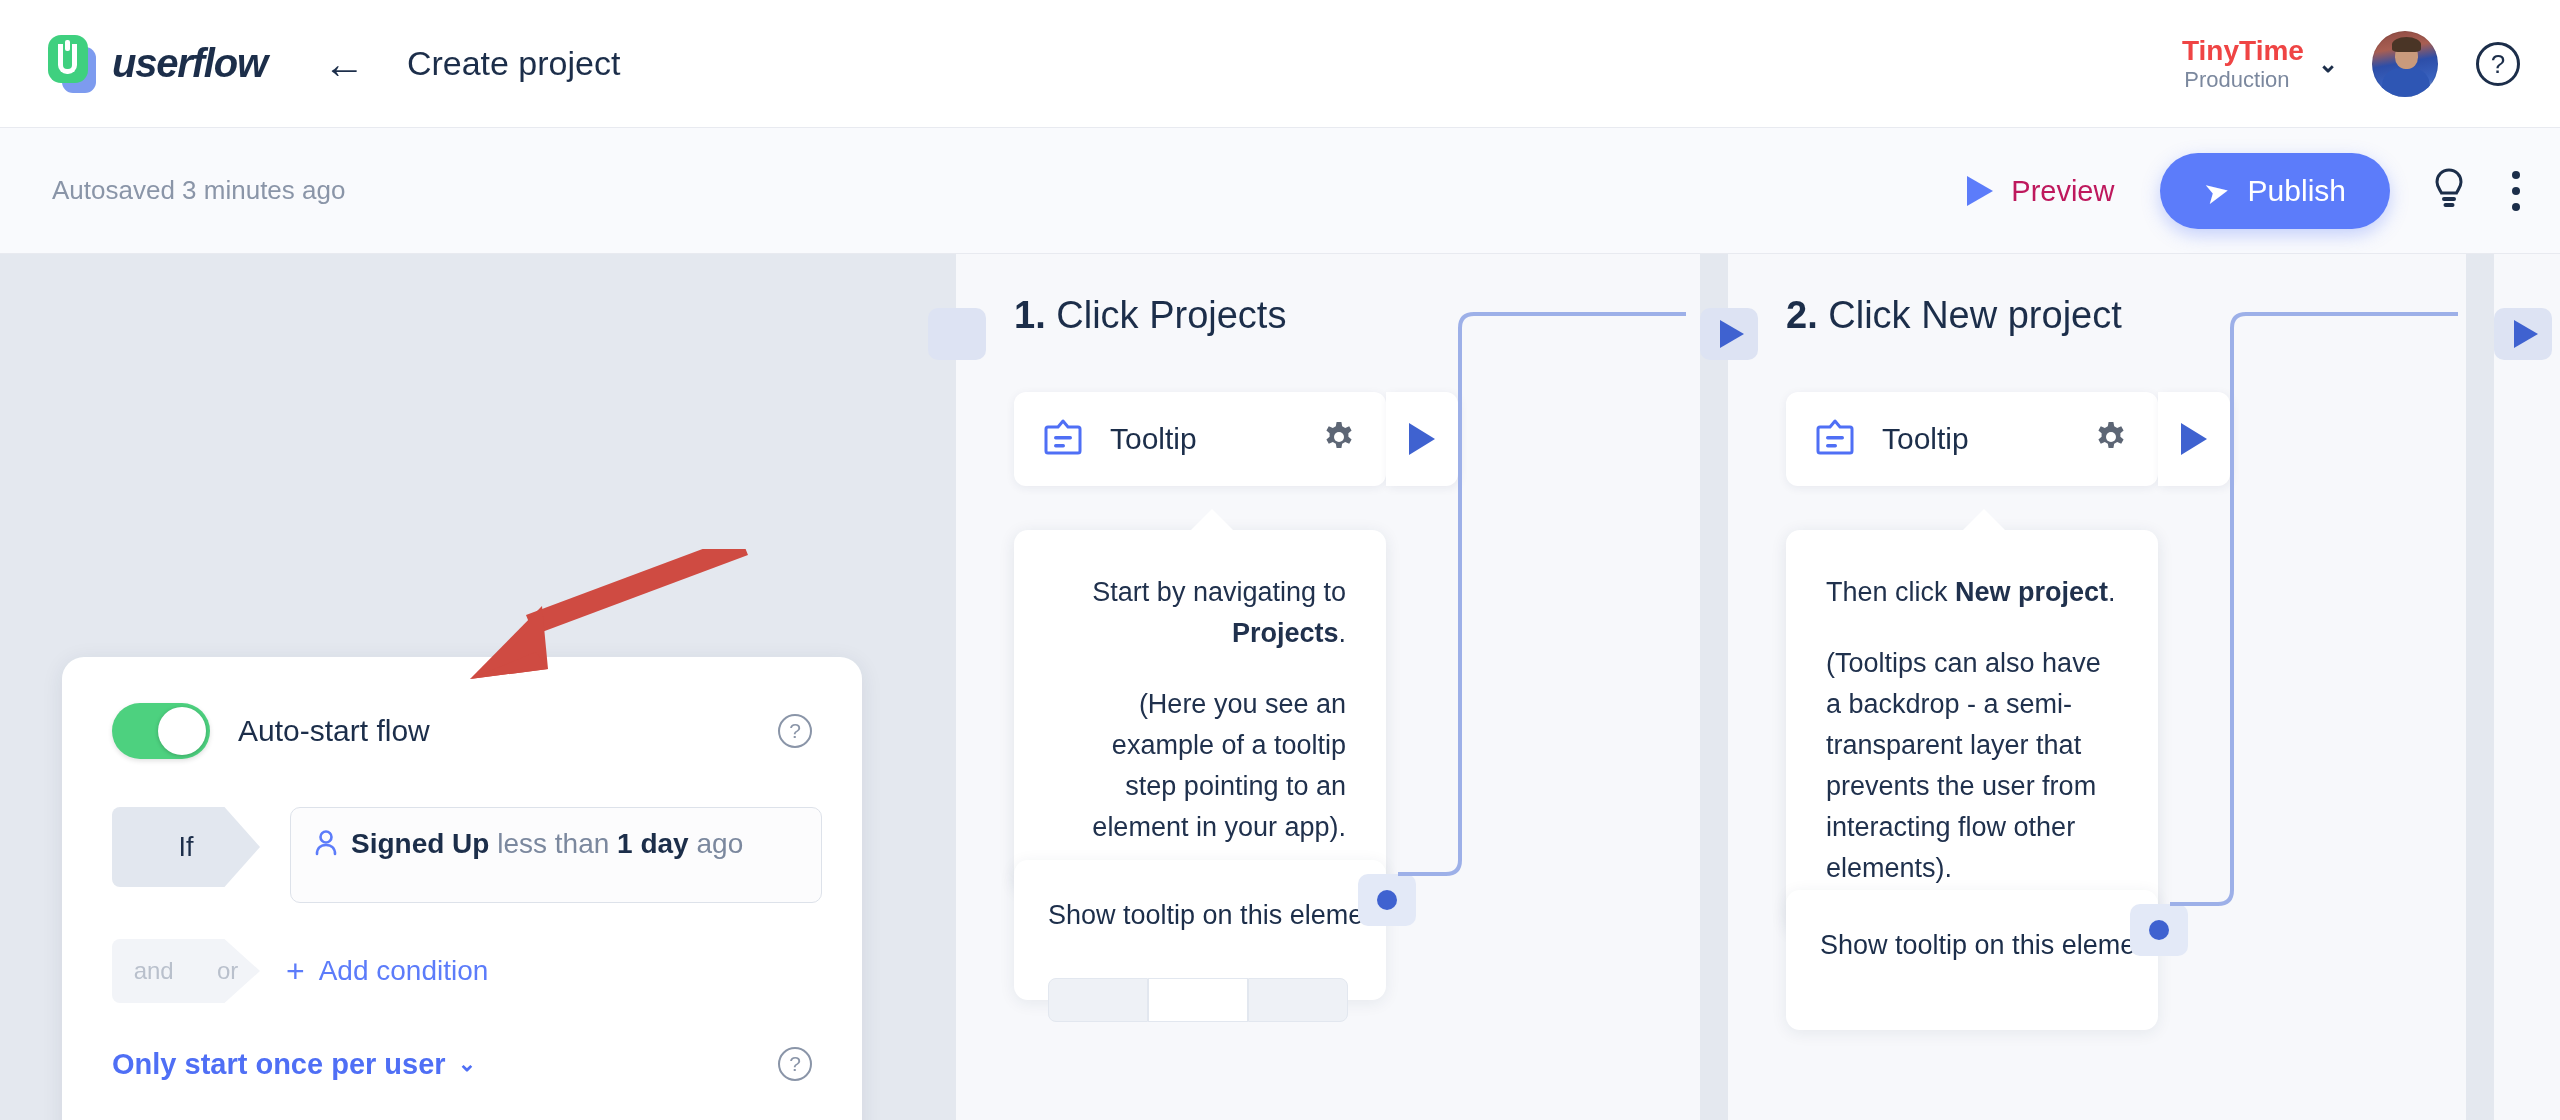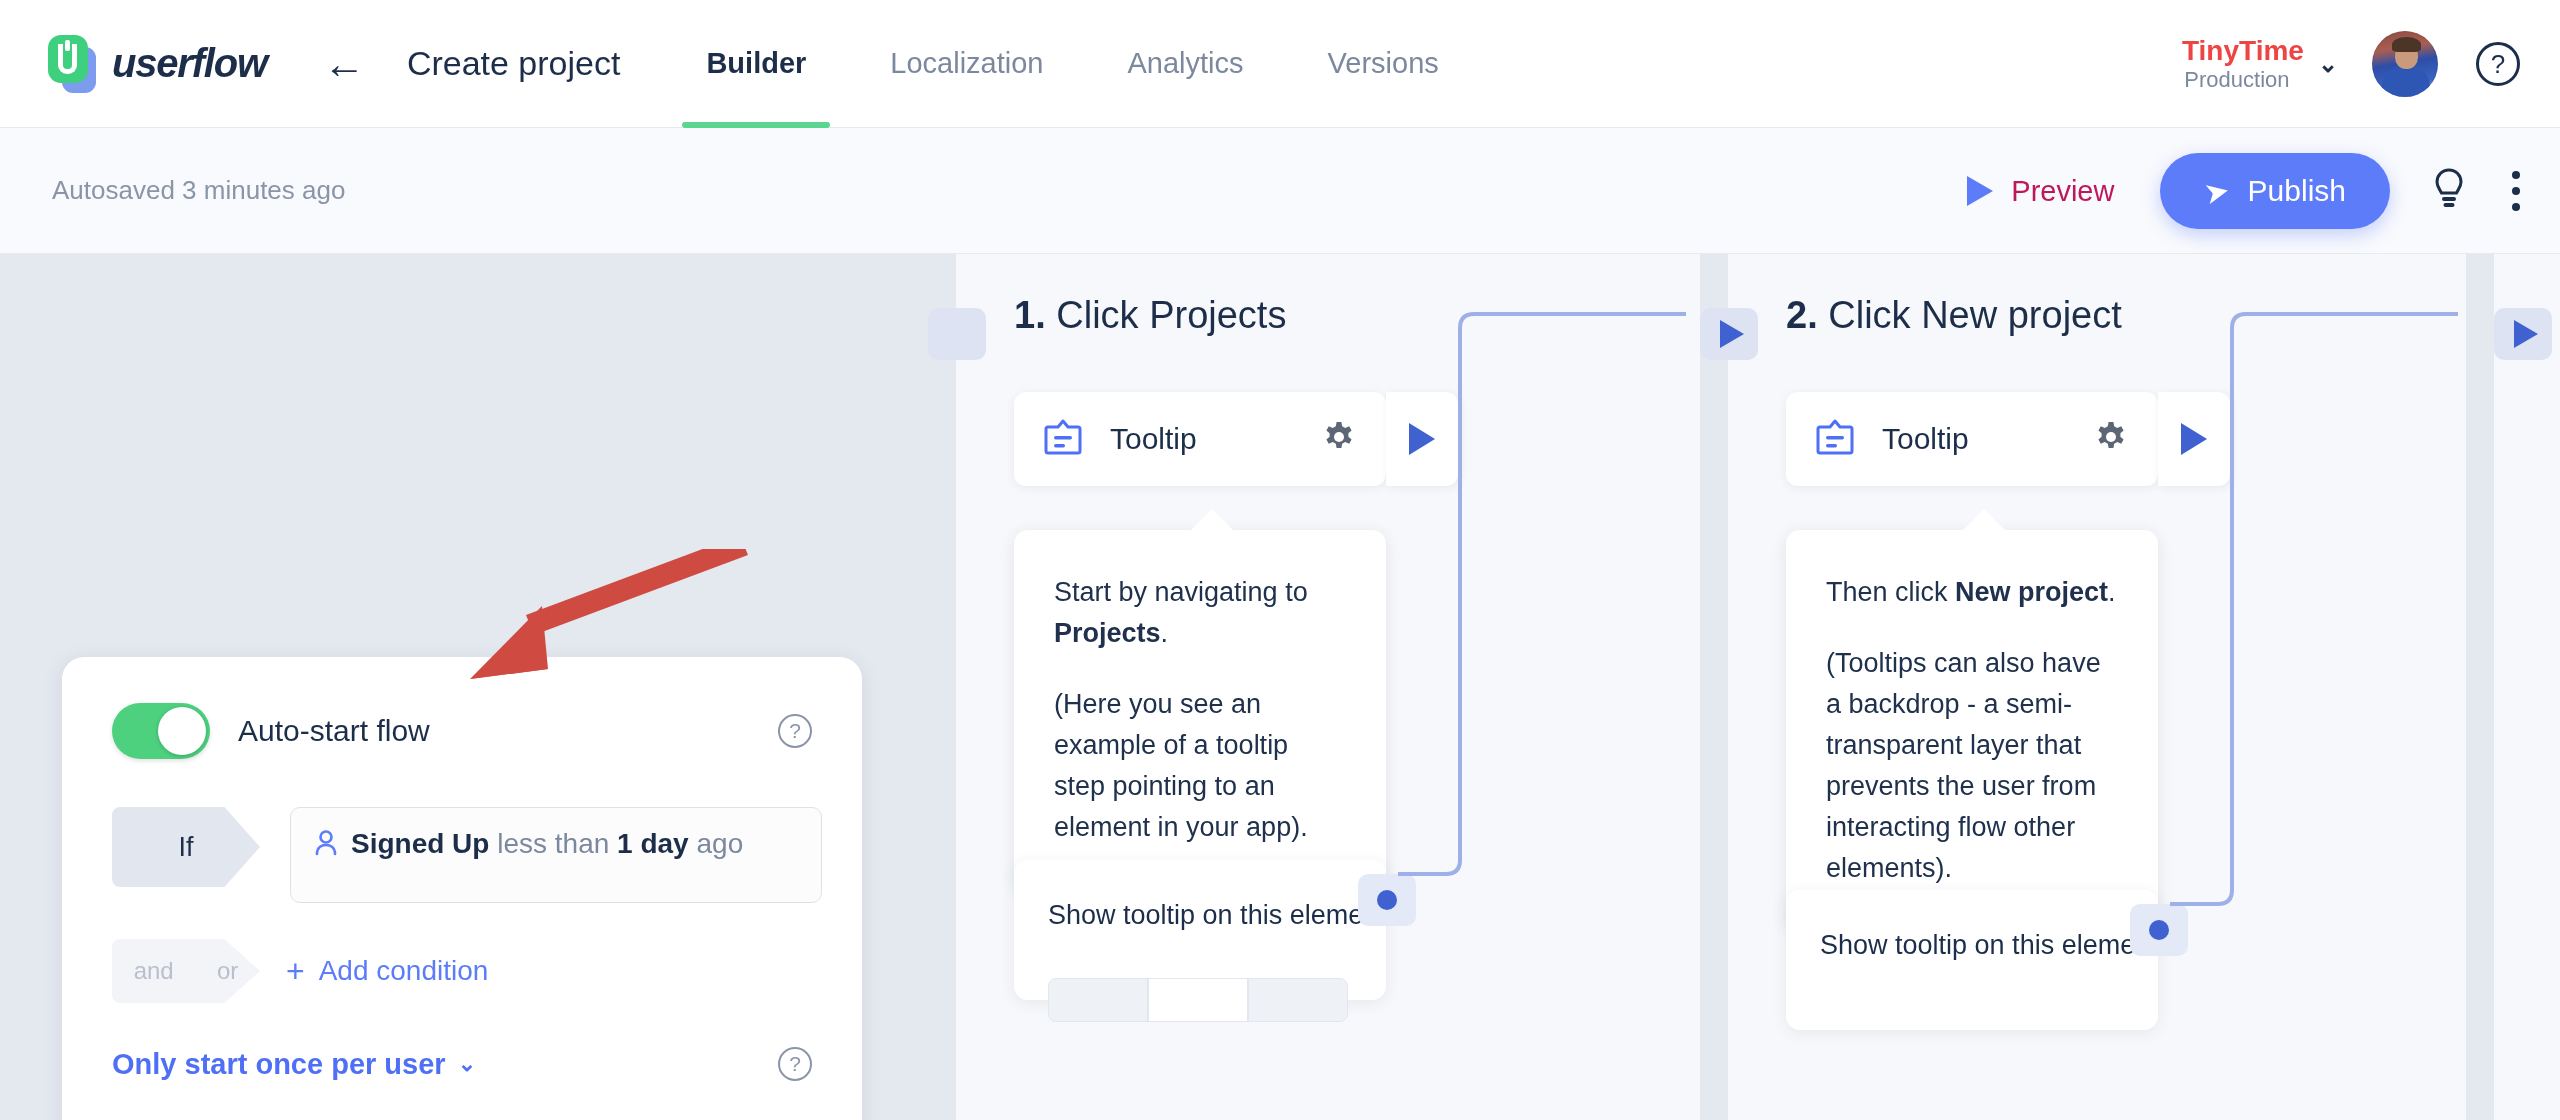--- a/index.html
+++ b/index.html
@@ -208,21 +208,21 @@
   }
   .blue-link {
     font-size: 29px; color: #4f6ff5; font-weight: bold; cursor: pointer;
     display: flex; align-items: center;
   }
   .blue-link .caret { font-size: 22px; margin-left: 12px; font-weight: bold; }
   .link-help { margin-left: auto; }
 
   
   .step-col { position: absolute; top: 0; width: 772px; height: 866px; }
-  .step-col.c1 { left: 956px; }
+  .step-col.c1 { left: 956px; text-align: right; }
   .step-col.c2 { left: 1728px; }
 
   .step-badge {
     position: absolute; left: -28px; top: 54px; width: 58px; height: 52px;
     background: #dde3f3; border-radius: 10px;
     display: flex; align-items: center; justify-content: center;
   }
   .badge-tri {
     width: 0; height: 0; border-left: 24px solid #3f62d0;
     border-top: 14px solid transparent; border-bottom: 14px solid transparent;
@@ -311,26 +311,20 @@
         <div class="sq-green"></div>
         <div class="glyph"></div>
         <div class="glyph-top"></div>
       </div>
       <div class="logo-text">userflow</div>
     </div>
 
     <div class="back-arrow">←</div>
     <div class="page-title">Create project</div>
 
-    <div class="tabs">
-      <div class="tab active">Builder</div>
-      <div class="tab">Localization</div>
-      <div class="tab">Analytics</div>
-      <div class="tab">Versions</div>
-    </div>
 
     <div class="nav-right">
       <div class="org-block">
         <div class="org-name">TinyTime</div>
         <div class="org-env">Production</div>
       </div>
       <div class="chev-down">⌄</div>
       <div class="avatar">
         <div class="body"></div>
           <div class="head"></div>

